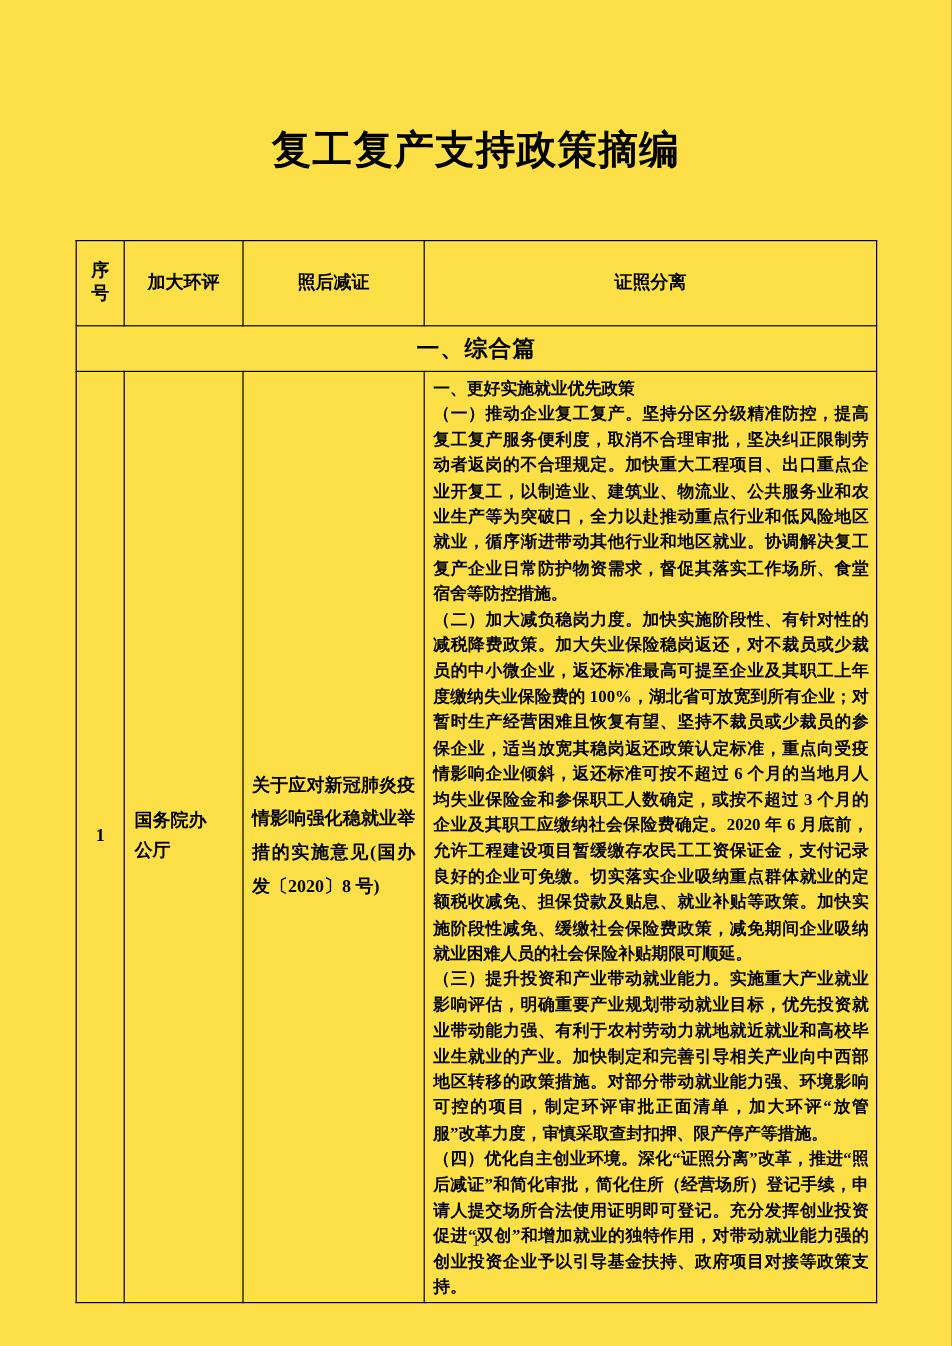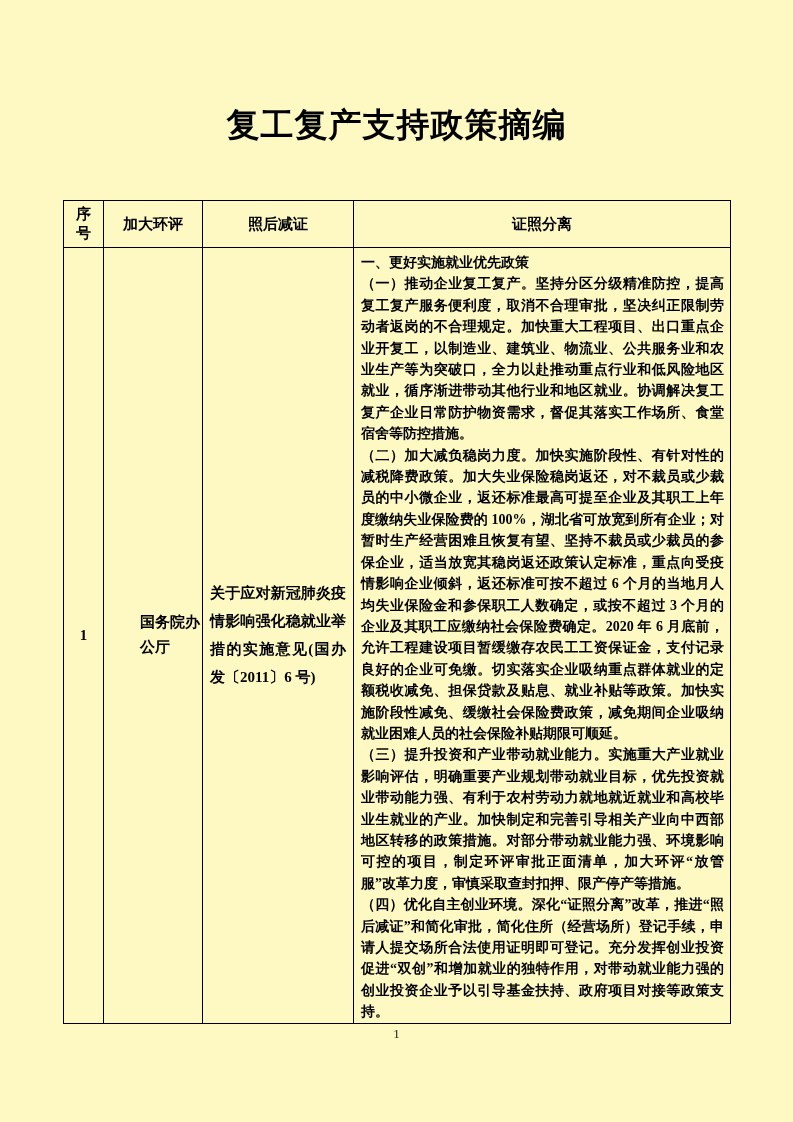--- a/index.html
+++ b/index.html
@@ -2,21 +2,21 @@
 <html><head>
 <meta charset="utf-8">
 <style>
   * { margin: 0; padding: 0; box-sizing: border-box; }
   html, body { background: #888; }
   .page {
     position: relative;
     width: 793px;
     height: 1122px;
     margin: 0 auto;
-    background: #fef9c3;
+    background: #fde047;
     font-family: "Liberation Serif", "DejaVu Serif", serif;
     color: #000;
     overflow: hidden;
   }
   .doc-title {
     position: absolute;
     top: 103px;
     left: 0;
     right: 0;
     text-align: center;
@@ -40,41 +40,41 @@
     vertical-align: middle;
   }
   th.hdr {
     height: 45px;
     font-size: 15px;
     text-align: center;
     line-height: 19px;
   }
   .hdr-narrow {
     width: 1.1em;
-    margin: 4px auto;
+    margin: 16px auto;
     line-height: 19px;
   }
   td.section-cell {
     height: 38px;
     text-align: center;
     font-size: 19px;
     font-weight: 700;
     letter-spacing: 1px;
   }
   tr.data-row td { height: 729px; }
   td.cell-index {
     text-align: center;
     font-size: 15px;
   }
   td.cell-agency {
     font-size: 15px;
     padding-left: 8px;
     line-height: 25px;
   }
-  .agency-inner { max-width: 62px; margin-left: 28px; }
+  .agency-inner { max-width: 62px; }
   td.cell-docname {
     font-size: 15px;
     padding: 0 7px;
     line-height: 28px;
     text-align: justify;
   }
   td.cell-content {
     vertical-align: top;
     padding: 4px 6px 0 7px;
     font-size: 14px;
@@ -113,26 +113,29 @@
       <tr>
         <th class="hdr">
           <div class="hdr-narrow">序号</div>
         </th>
         <th class="hdr">加大环评</th>
         <th class="hdr">照后减证</th>
         <th class="hdr">证照分离</th>
       </tr>
     </thead>
     <tbody>
+      <tr>
+        <td class="section-cell" colspan="4">一、综合篇</td>
+      </tr>
       <tr class="data-row">
         <td class="cell-index">1</td>
         <td class="cell-agency">
           <div class="agency-inner">国务院办公厅</div>
         </td>
-        <td class="cell-docname">关于应对新冠肺炎疫情影响强化稳就业举措的实施意见(国办发〔2011〕6 号)</td>
+        <td class="cell-docname">关于应对新冠肺炎疫情影响强化稳就业举措的实施意见(国办发〔2020〕8 号)</td>
         <td class="cell-content">
           <div class="content-text">一、更好实施就业优先政策
 （一）推动企业复工复产。坚持分区分级精准防控，提高复工复产服务便利度，取消不合理审批，坚决纠正限制劳动者返岗的不合理规定。加快重大工程项目、出口重点企业开复工，以制造业、建筑业、物流业、公共服务业和农业生产等为突破口，全力以赴推动重点行业和低风险地区就业，循序渐进带动其他行业和地区就业。协调解决复工复产企业日常防护物资需求，督促其落实工作场所、食堂宿舍等防控措施。
 （二）加大减负稳岗力度。加快实施阶段性、有针对性的减税降费政策。加大失业保险稳岗返还，对不裁员或少裁员的中小微企业，返还标准最高可提至企业及其职工上年度缴纳失业保险费的 100%，湖北省可放宽到所有企业；对暂时生产经营困难且恢复有望、坚持不裁员或少裁员的参保企业，适当放宽其稳岗返还政策认定标准，重点向受疫情影响企业倾斜，返还标准可按不超过 6 个月的当地月人均失业保险金和参保职工人数确定，或按不超过 3 个月的企业及其职工应缴纳社会保险费确定。2020 年 6 月底前，允许工程建设项目暂缓缴存农民工工资保证金，支付记录良好的企业可免缴。切实落实企业吸纳重点群体就业的定额税收减免、担保贷款及贴息、就业补贴等政策。加快实施阶段性减免、缓缴社会保险费政策，减免期间企业吸纳就业困难人员的社会保险补贴期限可顺延。
 （三）提升投资和产业带动就业能力。实施重大产业就业影响评估，明确重要产业规划带动就业目标，优先投资就业带动能力强、有利于农村劳动力就地就近就业和高校毕业生就业的产业。加快制定和完善引导相关产业向中西部地区转移的政策措施。对部分带动就业能力强、环境影响可控的项目，制定环评审批正面清单，加大环评“放管服”改革力度，审慎采取查封扣押、限产停产等措施。
 （四）优化自主创业环境。深化“证照分离”改革，推进“照后减证”和简化审批，简化住所（经营场所）登记手续，申请人提交场所合法使用证明即可登记。充分发挥创业投资促进“双创”和增加就业的独特作用，对带动就业能力强的创业投资企业予以引导基金扶持、政府项目对接等政策支持。</div>
         </td>
       </tr>
     </tbody>
   </table>

